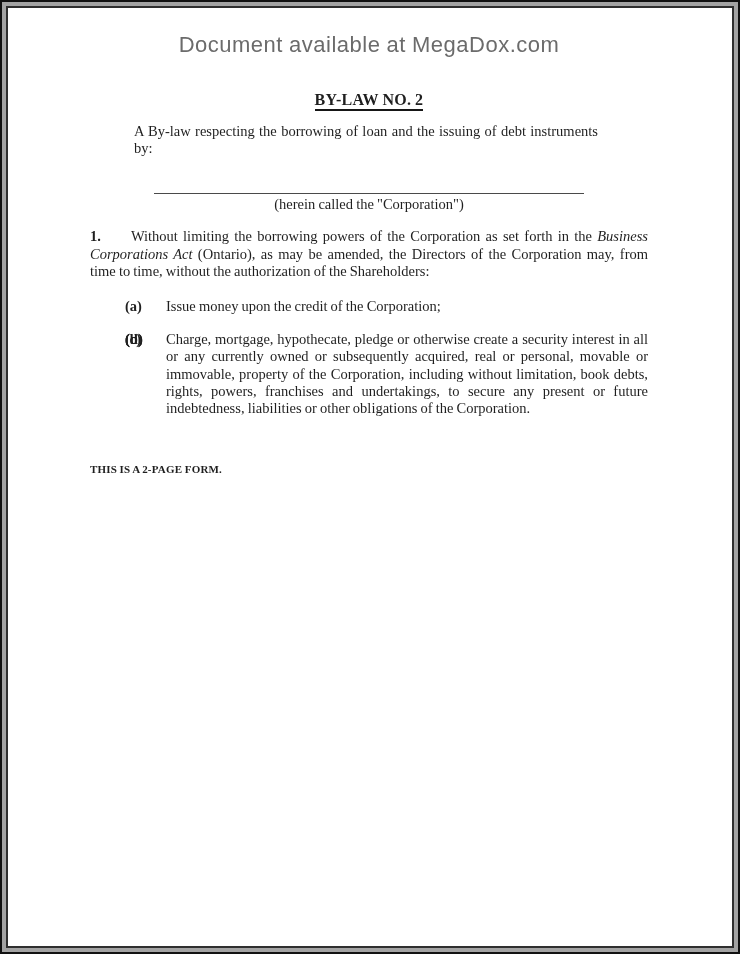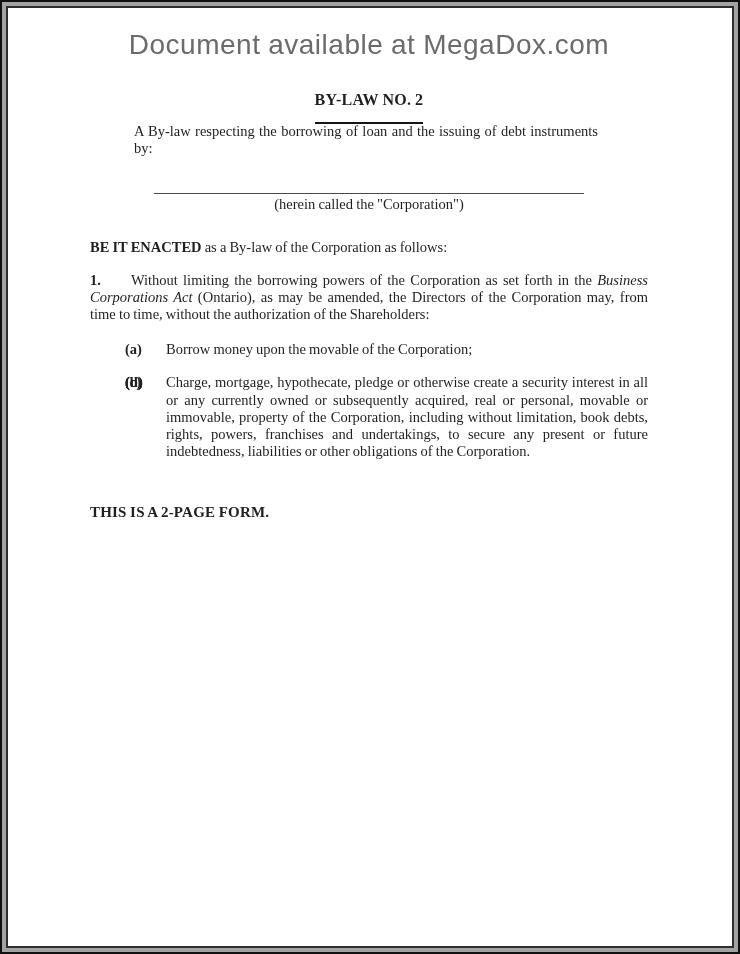--- a/index.html
+++ b/index.html
@@ -31,35 +31,35 @@
     padding: 0 84px 0 82px;
     color: #1f1f1f;
     font-size: 14.5px;
     line-height: 17.2px;
     word-spacing: -0.5px;
   }
   .watermark {
     margin-top: 24px;
     text-align: center;
     font-family: "Liberation Sans", sans-serif;
-    font-size: 28px;
+    font-size: 22px;
     line-height: 26px;
     color: #6b6b6b;
     letter-spacing: 0.5px;
   }
   .doc-title {
     margin: 33px 0 0 0;
     text-align: center;
     font-size: 16px;
     font-weight: bold;
     line-height: 18px;
   }
   .doc-title .title-text {
     border-bottom: 2px solid #161616;
-    padding-bottom: 14px;
+    padding-bottom: 1px;
     letter-spacing: 0.3px;
   }
   .intro {
     margin: 14px 50px 0 44px;
     text-align: justify;
   }
   .blank-line {
     width: 430px;
     margin: 36px auto 0 auto;
     border-top: 1px solid #4a4a4a;
@@ -94,21 +94,21 @@
   .clause .clabel {
     position: absolute;
     left: 35px;
     top: 0;
     font-weight: bold;
   }
   .clause-a { margin-top: 18px; }
   .footer-note {
     margin: 44px 0 0 0;
     font-weight: bold;
-    font-size: 15px;
+    font-size: 11px;
     letter-spacing: 0.2px;
   }
   i { font-style: italic; }
 </style>
 </head>
 <body>
 
 <div class="frame">
   <div class="frame-mid">
     <div class="page">
@@ -120,27 +120,26 @@
       </div>
 
       <p class="intro">A By-law respecting the borrowing of loan and the issuing of debt instruments by:</p>
 
       <div class="blank-line"></div>
 
       <div class="corp-block">
         <div>(herein called the "Corporation")</div>
       </div>
 
-      <p class="enacted"><b>BE IT ENACTED</b><span> as a By-law of the Corporation as follows:</span></p>
 
       <p class="section1"><span class="num">1.</span><span class="numgap"></span><span>Without limiting the borrowing powers of the Corporation as set forth in the </span><i>Business Corporations Act</i><span> (Ontario), as may be amended, the Directors of the Corporation may, from time to time, without the authorization of the Shareholders:</span></p>
 
       <div class="clause clause-a">
         <span class="clabel">(a)</span>
-        <span>Borrow money upon the movable of the Corporation;</span>
+        <span>Issue money upon the credit of the Corporation;</span>
       </div>
 
       <div class="clause">
         <span class="clabel">(b)</span>
       </div>
 
       <div class="clause">
         <span class="clabel">(c)</span>
       </div>
 

